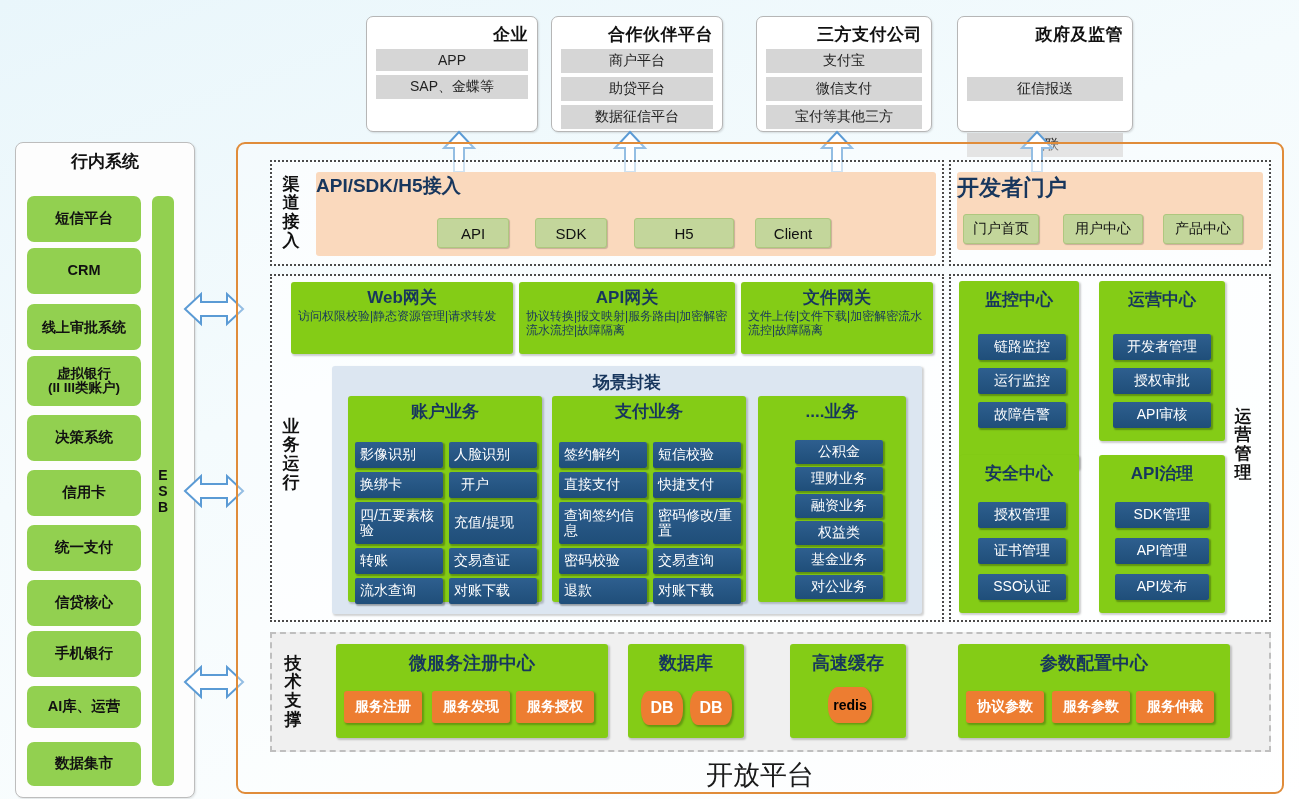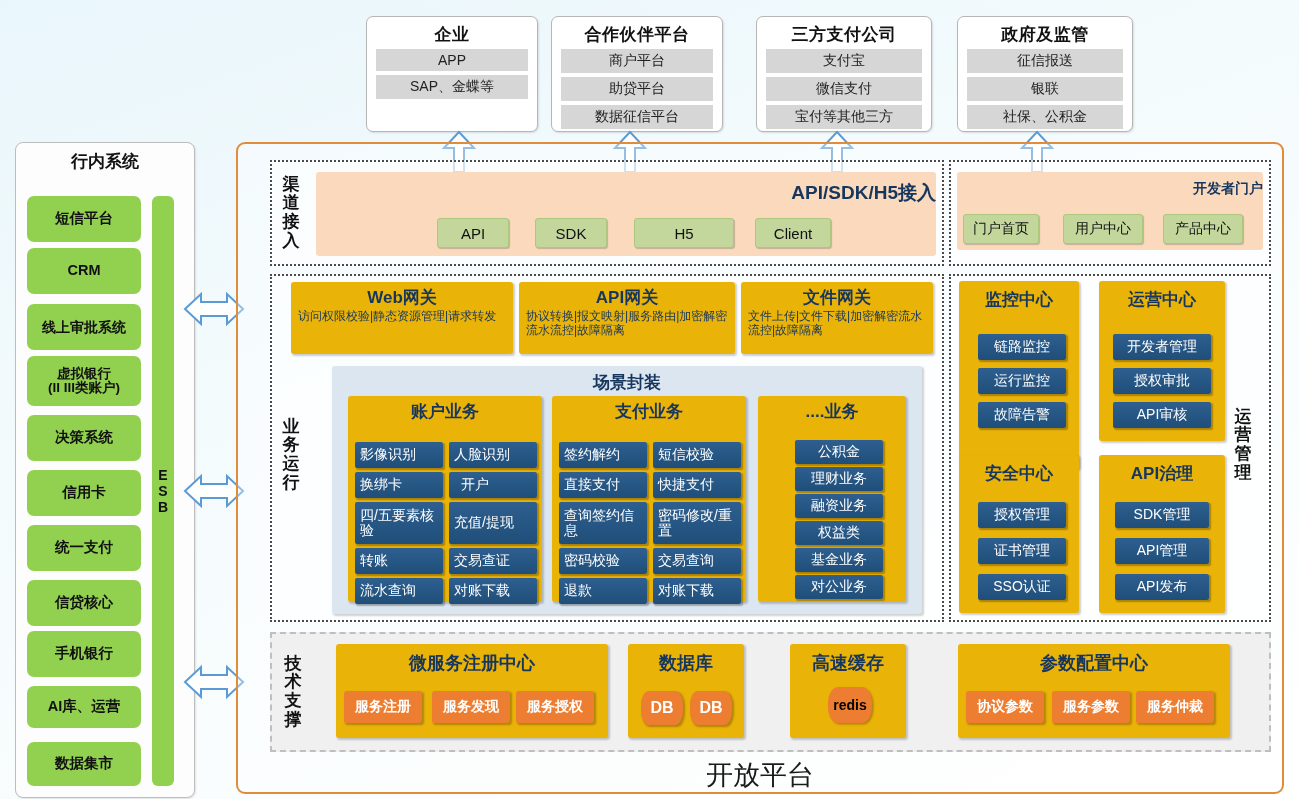--- a/index.html
+++ b/index.html
@@ -8,21 +8,21 @@
     font-family:"Liberation Sans","DejaVu Sans",sans-serif;
     background:linear-gradient(160deg,#e9f6fb 0%,#f4fbfd 40%,#ffffff 100%);
     position:relative;color:#1a1a1a;
   }
   .abs{position:absolute;box-sizing:border-box;}
 
   
   .actor{
     background:#fff;border:1px solid #b6b6b6;border-radius:7px;
     box-shadow:1px 1px 2px rgba(0,0,0,.12);
-    display:flex;flex-direction:column;align-items:center;
+    display:flex;flex-direction:column;align-items:flex-end;
     padding:5px 9px 7px;
   }
   .actor-title{font-weight:bold;font-size:17px;color:#111;margin:1px 0 3px;letter-spacing:.5px;}
   .chipg{
     background:#d6d6d6;border-radius:0;color:#222;font-size:14px;
     width:100%;text-align:center;padding:3px 0;margin-bottom:4px;
   }
   .chipg:last-child{margin-bottom:0;}
 
   
@@ -55,31 +55,31 @@
 
   .vlabel{
     font-weight:bold;font-size:17px;color:#111;
     display:flex;flex-direction:column;align-items:center;justify-content:center;
     line-height:1.1;
   }
   .vlabel span{display:block;}
 
   
   .peach{background:#fad9bd;border-radius:3px;}
-  .peach-title{font-weight:bold;font-size:19px;text-align:right;color:#17365d;padding-top:8px;}
+  .peach-title{font-weight:bold;font-size:19px;text-align:left;color:#17365d;padding-top:1px;}
   .greenchip{
     background:#c3d69b;border:1px solid #aec77f;border-radius:3px;
     box-shadow:1px 1px 1px rgba(0,0,0,.2);
     font-size:15px;color:#111;display:flex;align-items:center;justify-content:center;
   }
   .greenchip.sm{font-size:14px;}
 
   
   .bluebox{
-    background:#eab308;border-radius:3px;box-shadow:1.5px 1.5px 2px rgba(0,0,0,.2);
+    background:#84cc16;border-radius:3px;box-shadow:1.5px 1.5px 2px rgba(0,0,0,.2);
   }
   .bluebox-title{font-weight:bold;font-size:17px;text-align:center;color:#17365d;}
   .gw-desc{font-size:12px;color:#17365d;line-height:1.18;padding:0 7px;text-align:left;}
   .darkchip{
     background:#1f4e79;background:linear-gradient(180deg,#2e5f8f 0%,#1f4e79 100%);
     border-radius:2px;box-shadow:1.5px 1.5px 1.5px rgba(0,0,0,.28);
     color:#fff;font-size:14px;line-height:1.1;
     display:flex;align-items:center;padding-left:5px;
   }
   .darkchip.ctr{justify-content:center;padding-left:0;}
@@ -121,21 +121,21 @@
   <div class="chipg">数据征信平台</div>
 </div>
 
 <div class="abs actor" style="left:756px;top:16px;width:176px;height:116px;">
   <div class="actor-title">三方支付公司</div>
   <div class="chipg">支付宝</div>
   <div class="chipg">微信支付</div>
   <div class="chipg">宝付等其他三方</div>
 </div>
 
-<div class="abs actor" style="left:957px;top:16px;width:176px;height:116px;">
+<div class="abs actor" style="left:957px;top:16px;width:176px;height:116px;gap:28px;">
   <div class="actor-title">政府及监管</div>
   <div class="chipg">征信报送</div>
   <div class="chipg">银联</div>
   <div class="chipg">社保、公积金</div>
 </div>
 
 <svg class="abs" style="left:440px;top:130px;width:620px;height:42px;">
   <g fill="#ffffff" stroke="#5b9bd5" stroke-width="2">
     <path d="M14,42 L14,18 L4,18 L19,2 L34,18 L24,18 L24,42 Z"></path>
     <path d="M185,42 L185,18 L175,18 L190,2 L205,18 L195,18 L195,42 Z"></path>
@@ -219,21 +219,21 @@
   </div>
 <div class="abs greenchip" style="left:634px;top:218px;width:100px;height:30px;">
     <span>H5</span>
   </div>
 <div class="abs greenchip" style="left:755px;top:218px;width:76px;height:30px;">
     <span>Client</span>
   </div>
 
 <div class="abs dashed" style="left:949px;top:160px;width:322px;height:106px;"></div>
 <div class="abs peach" style="left:957px;top:172px;width:306px;height:78px;">
-  <div class="peach-title" style="font-size:14px;margin-left:32px;">开发者门户</div>
+  <div class="peach-title" style="font-size:22px;">开发者门户</div>
 </div>
 <div class="abs greenchip sm" style="left:963px;top:214px;width:76px;height:30px;">
     <span>门户首页</span>
   </div>
 <div class="abs greenchip sm" style="left:1063px;top:214px;width:80px;height:30px;">
     <span>用户中心</span>
   </div>
 <div class="abs greenchip sm" style="left:1163px;top:214px;width:80px;height:30px;">
     <span>产品中心</span>
   </div>

